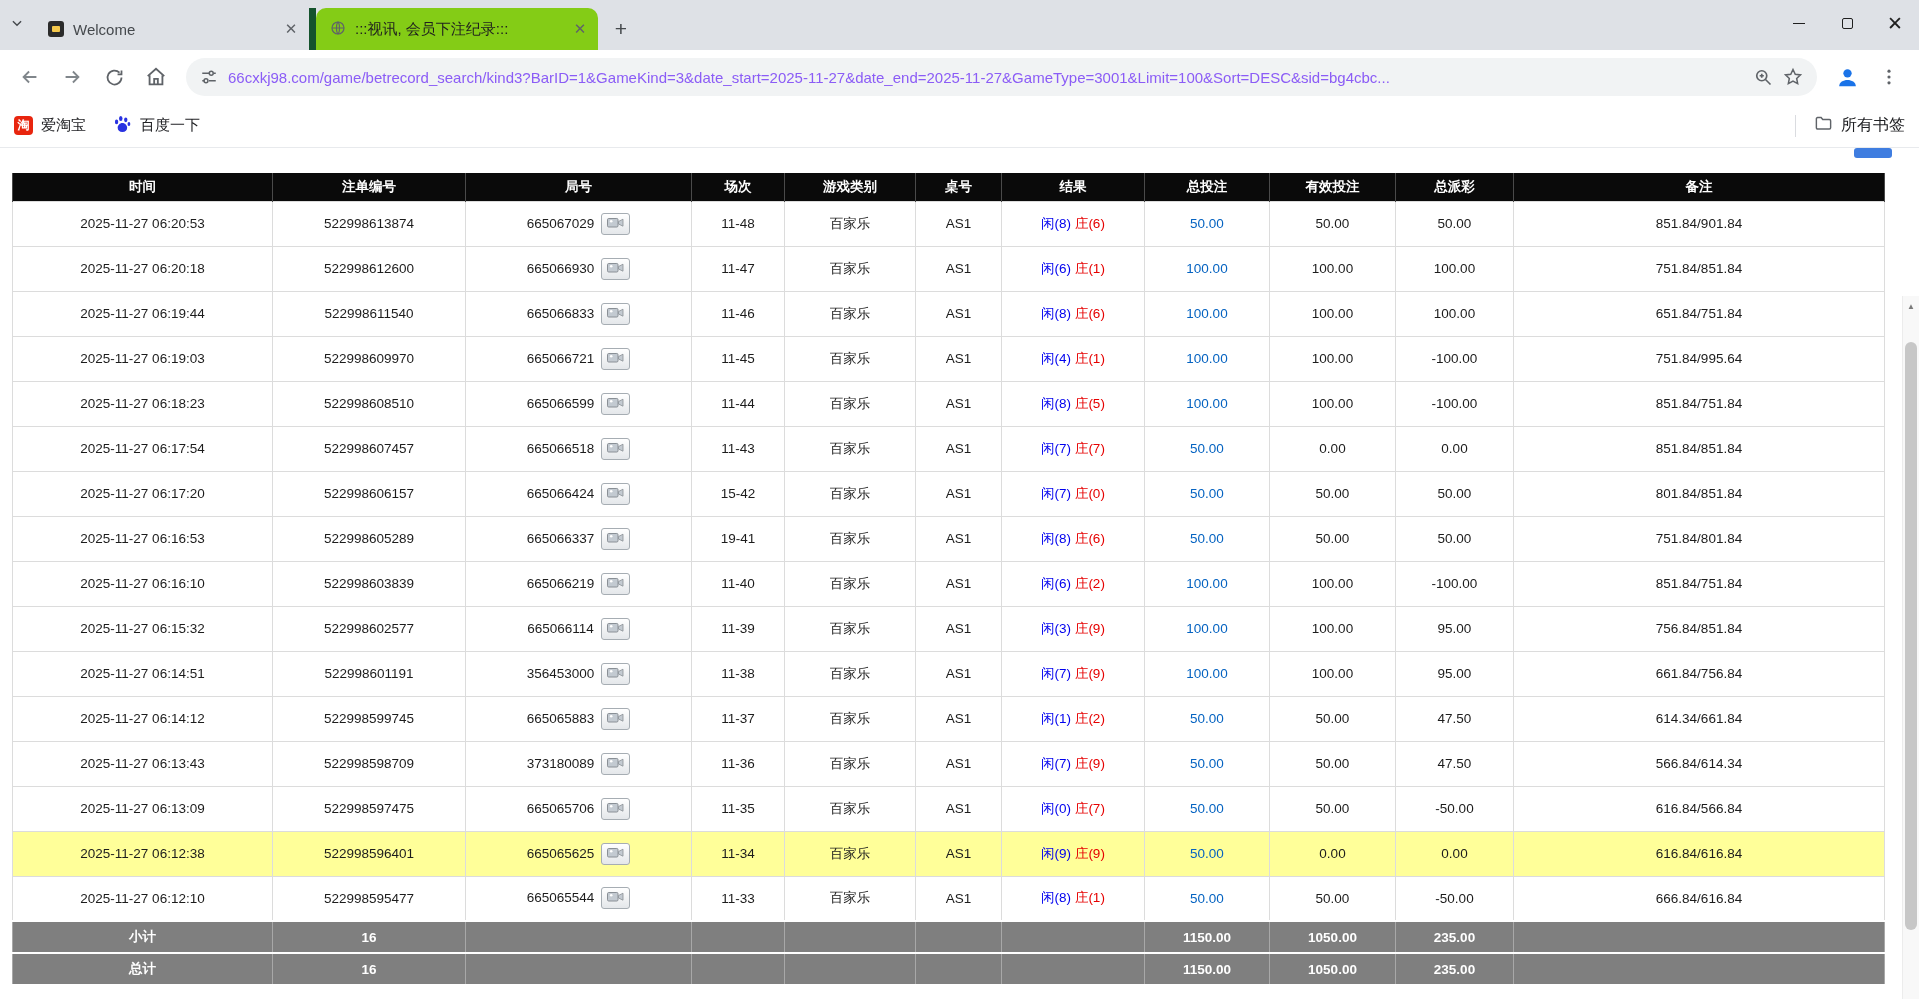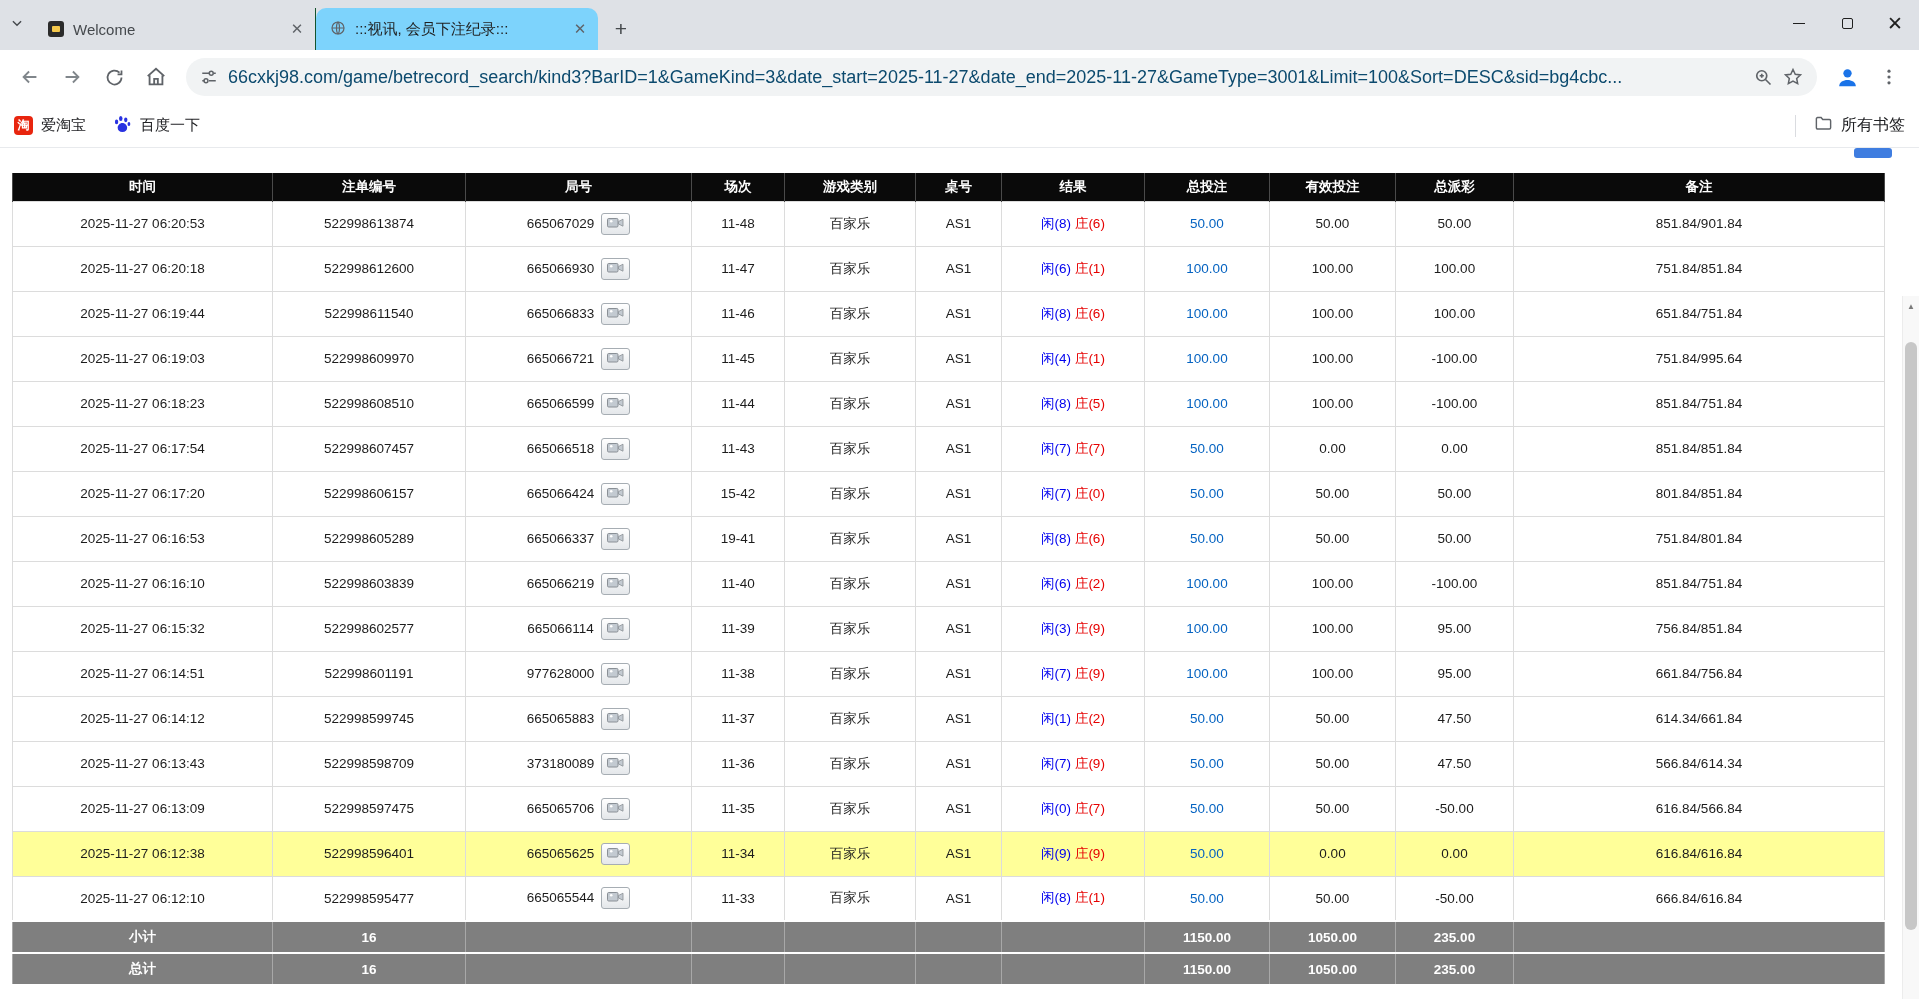--- a/index.html
+++ b/index.html
@@ -4,41 +4,41 @@
 <style>
   *{box-sizing:border-box;margin:0;padding:0}
   html,body{width:1919px;height:999px;overflow:hidden;background:#fff;
     font-family:"Liberation Sans","DejaVu Sans",sans-serif;color:#202124}
 
   
   .tab-strip{height:50px;background:#dee1e6;display:flex;align-items:flex-end;position:relative}
   .tab-search{width:34px;height:50px;display:flex;align-items:center;justify-content:center;cursor:pointer}
   .tab{height:42px;width:282px;display:flex;align-items:center;gap:9px;padding:0 8px 0 14px;
        font-size:15px;color:#45494d;position:relative;cursor:pointer}
-  .tab.inactive{border-right:1px solid #14532d}
-  .tab.active{background:#7dd3fc;border-radius:10px 10px 0 0;color:#1f1f1f;border-right:none}
+  .tab.inactive{border-right:7px solid #14532d}
+  .tab.active{background:#84cc16;border-radius:10px 10px 0 0;color:#1f1f1f;border-right:none}
   .tab-title{flex:1;white-space:nowrap;overflow:hidden;text-overflow:ellipsis}
   .tab-close{width:20px;height:20px;border-radius:50%;display:flex;align-items:center;justify-content:center;
              font-size:15px;color:#5f6368;cursor:pointer}
   .fav-dark{width:16px;height:16px;background:#2b2b2b;border-radius:3px;position:relative;flex:0 0 16px}
   .fav-dark::after{content:"";position:absolute;left:4px;top:5px;width:8px;height:6px;background:#f5c84c;border-radius:1px}
   .new-tab{width:30px;height:30px;margin:0 0 6px 8px;display:flex;align-items:center;justify-content:center;
            font-size:21px;color:#45494d;border-radius:50%;cursor:pointer}
   .win-controls{position:absolute;right:0;top:0;height:50px;display:flex}
   .win-btn{width:48px;height:46px;display:flex;align-items:center;justify-content:center;cursor:pointer;color:#1f1f1f}
   .glyph-min{width:12px;height:0;border-top:1.6px solid #1f1f1f;display:block}
   .glyph-max{width:11px;height:11px;border:1.6px solid #1f1f1f;border-radius:2px;display:block}
   .glyph-close{font-size:19px;line-height:1}
 
   
   .nav-bar{height:54px;background:#fff;display:flex;align-items:center;padding:0 12px;gap:6px}
   .nav-btn{width:36px;height:36px;border-radius:50%;display:flex;align-items:center;justify-content:center;cursor:pointer;flex:0 0 36px}
   .omnibox{flex:1;height:38px;background:#f1f3f4;border-radius:19px;display:flex;align-items:center;
            padding:0 14px;margin:0 6px;gap:10px;min-width:0}
-  .url-text{flex:1;font-size:18px;color:#0c4a6e;white-space:nowrap;overflow:hidden;text-overflow:ellipsis}
+  .url-text{flex:1;font-size:15px;color:#8b5cf6;white-space:nowrap;overflow:hidden;text-overflow:ellipsis}
   .omni-icon{display:flex;align-items:center;justify-content:center;cursor:pointer;flex:0 0 auto}
 
   
   .bookmarks-bar{height:44px;background:#fff;display:flex;align-items:center;padding:0 14px;gap:26px;
                  border-bottom:1px solid #e8eaed}
   .bm-item{display:flex;align-items:center;gap:8px;font-size:15px;color:#202124;cursor:pointer}
   .taobao-ic{width:19px;height:19px;background:#e8250e;border-radius:4px;color:#fff;font-size:12px;
              display:flex;align-items:center;justify-content:center;font-weight:bold}
   .bm-right{margin-left:auto;display:flex;align-items:center;gap:8px}
   .bm-sep{width:1px;height:22px;background:#dadce0;margin-right:10px}
@@ -425,21 +425,21 @@
             <td>AS1</td>
             <td><span class="p-blue">闲(3)</span> <span class="b-red">庄(9)</span></td>
             <td><span class="link">100.00</span></td>
             <td>100.00</td>
             <td>95.00</td>
             <td>756.84/851.84</td>
           </tr>
           <tr>
             <td>2025-11-27 06:14:51</td>
             <td>522998601191</td>
-            <td><span>977628000</span><span class="cam-btn">
+            <td><span>356453000</span><span class="cam-btn">
                 <span><svg width="17" height="13" viewBox="0 0 17 13">
                     <rect x="0.5" y="2.5" width="10.5" height="8.5" rx="1.2" fill="#c3cad1" stroke="#8a9096"></rect>
                     <path d="M11.5 5.5 L16 3.2 V10.2 L11.5 8z" fill="#c3cad1" stroke="#8a9096" stroke-width="0.8"></path>
                     <circle cx="4.2" cy="5.3" r="1.3" fill="#ffffff"></circle>
                   </svg></span>
               </span></td>
             <td>11-38</td>
             <td>百家乐</td>
             <td>AS1</td>
             <td><span class="p-blue">闲(7)</span> <span class="b-red">庄(9)</span></td>

